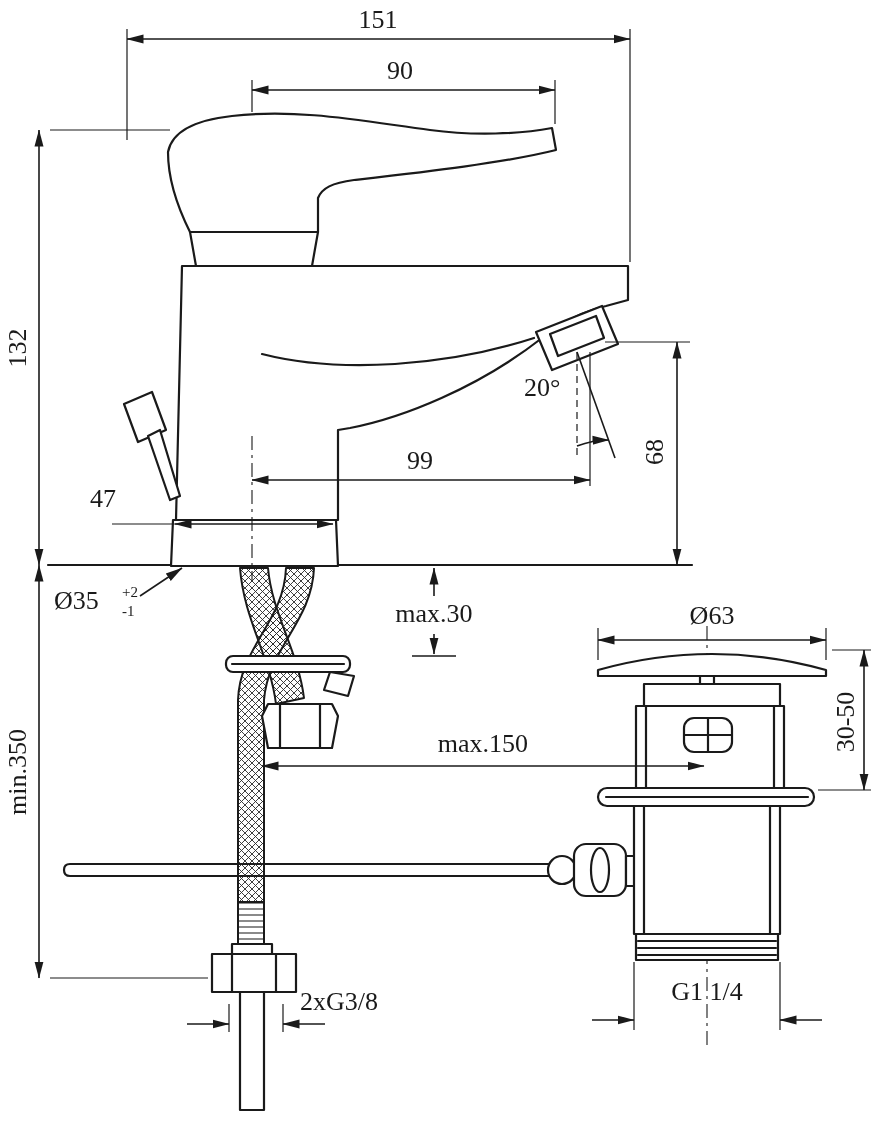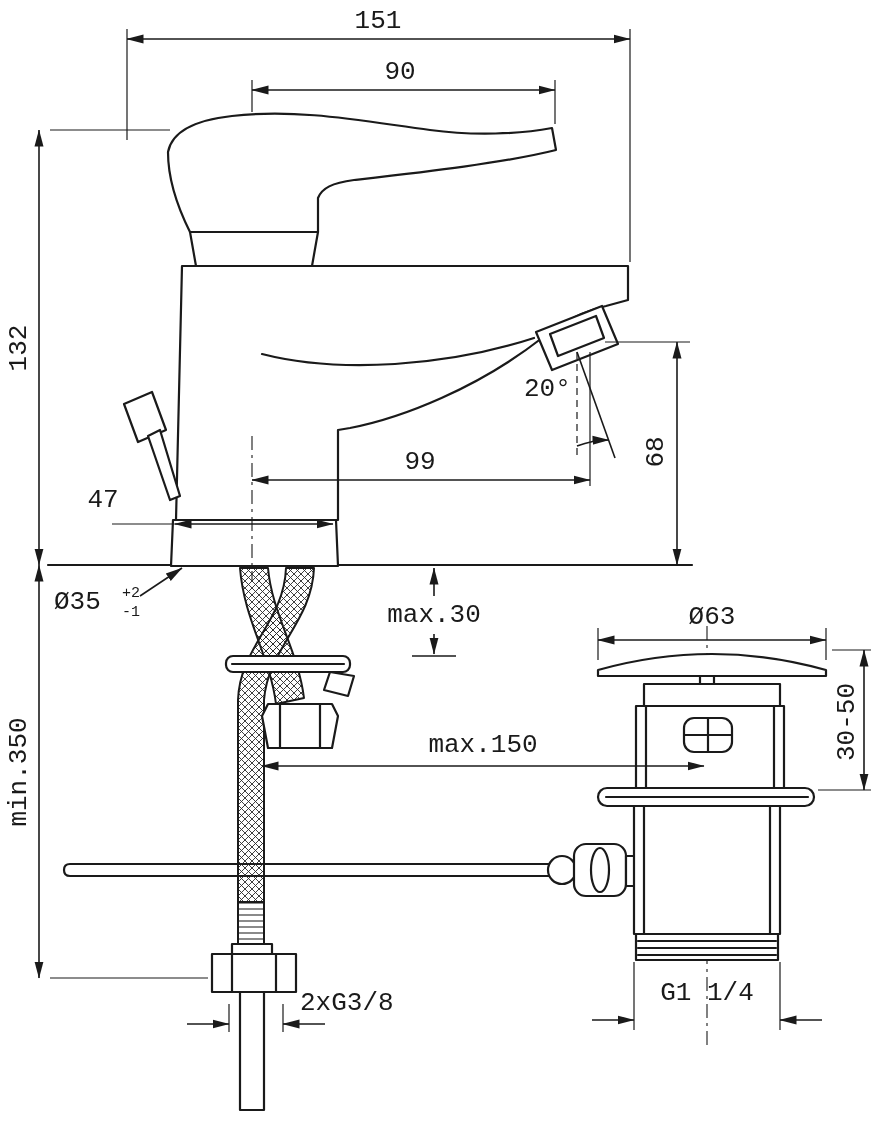--- a/index.html
+++ b/index.html
@@ -1,17 +1,17 @@
 <!DOCTYPE html>
 <html><head>
 <meta charset="utf-8">
 <style>
   html,body{margin:0;padding:0;background:#ffffff;}
   .stage{position:relative;width:871px;height:1127px;background:#ffffff;overflow:hidden;
-         font-family:Liberation Mono, monospace;}
+         font-family:Liberation Serif, serif;}
   svg{display:block}
   .ln{stroke:#1a1a1a;stroke-width:2.2;fill:none;stroke-linejoin:round;stroke-linecap:round;}
   .lnf{stroke:#1a1a1a;stroke-width:2.2;fill:#ffffff;stroke-linejoin:round;}
   .ptn{stroke:#1a1a1a;stroke-width:2;stroke-linejoin:round;}
   .dim{stroke:#1a1a1a;stroke-width:1.6;fill:none;}
   .ext{stroke:#1a1a1a;stroke-width:1.2;fill:none;}
   .cl{stroke:#1a1a1a;stroke-width:1.1;fill:none;stroke-dasharray:14 5 3 5;}
   .dsh{stroke:#1a1a1a;stroke-width:1.2;fill:none;stroke-dasharray:7 5;}
   .dimtxt{font-size:26px;fill:#1a1a1a;}
   .toltxt{font-size:15px;fill:#1a1a1a;}

